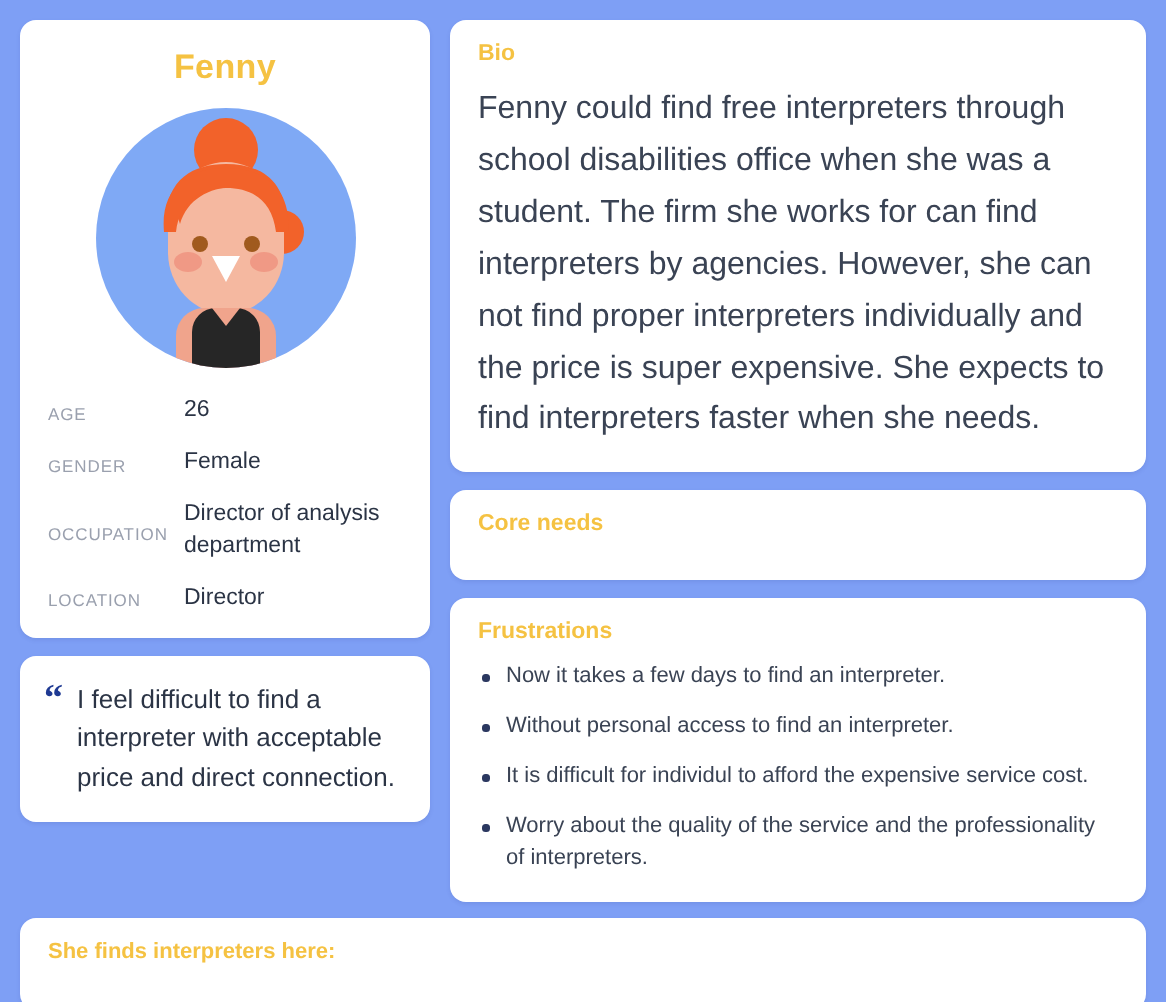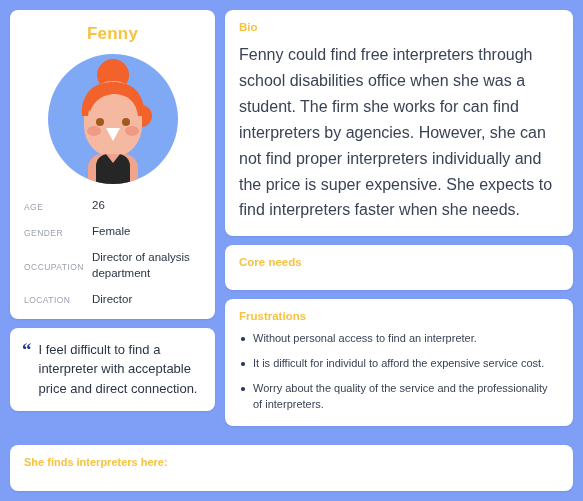--- a/index.html
+++ b/index.html
@@ -203,20 +203,21 @@
         <div class="sec-body">Fenny could find free interpreters through school disabilities office when she was a student. The firm she works for can find interpreters by agencies. However, she can not find proper interpreters individually and the price is super expensive. She expects to find interpreters faster when she needs.</div>
       </div>
 
       <div class="card sec">
         <div class="sec-title">Core needs</div>
       </div>
 
       <div class="card sec">
         <div class="sec-title">Frustrations</div>
         <ul class="sec-list">
+          <li>Now it takes a few days to find an interpreter.</li>
           <li>Without personal access to find an interpreter.</li>
           <li>It is difficult for individul to afford the expensive service cost.</li>
           <li>Worry about the quality of the service and the professionality of interpreters.</li>
         </ul>
       </div>
 
     </div>
   </div>
 
   <div class="card footer">

